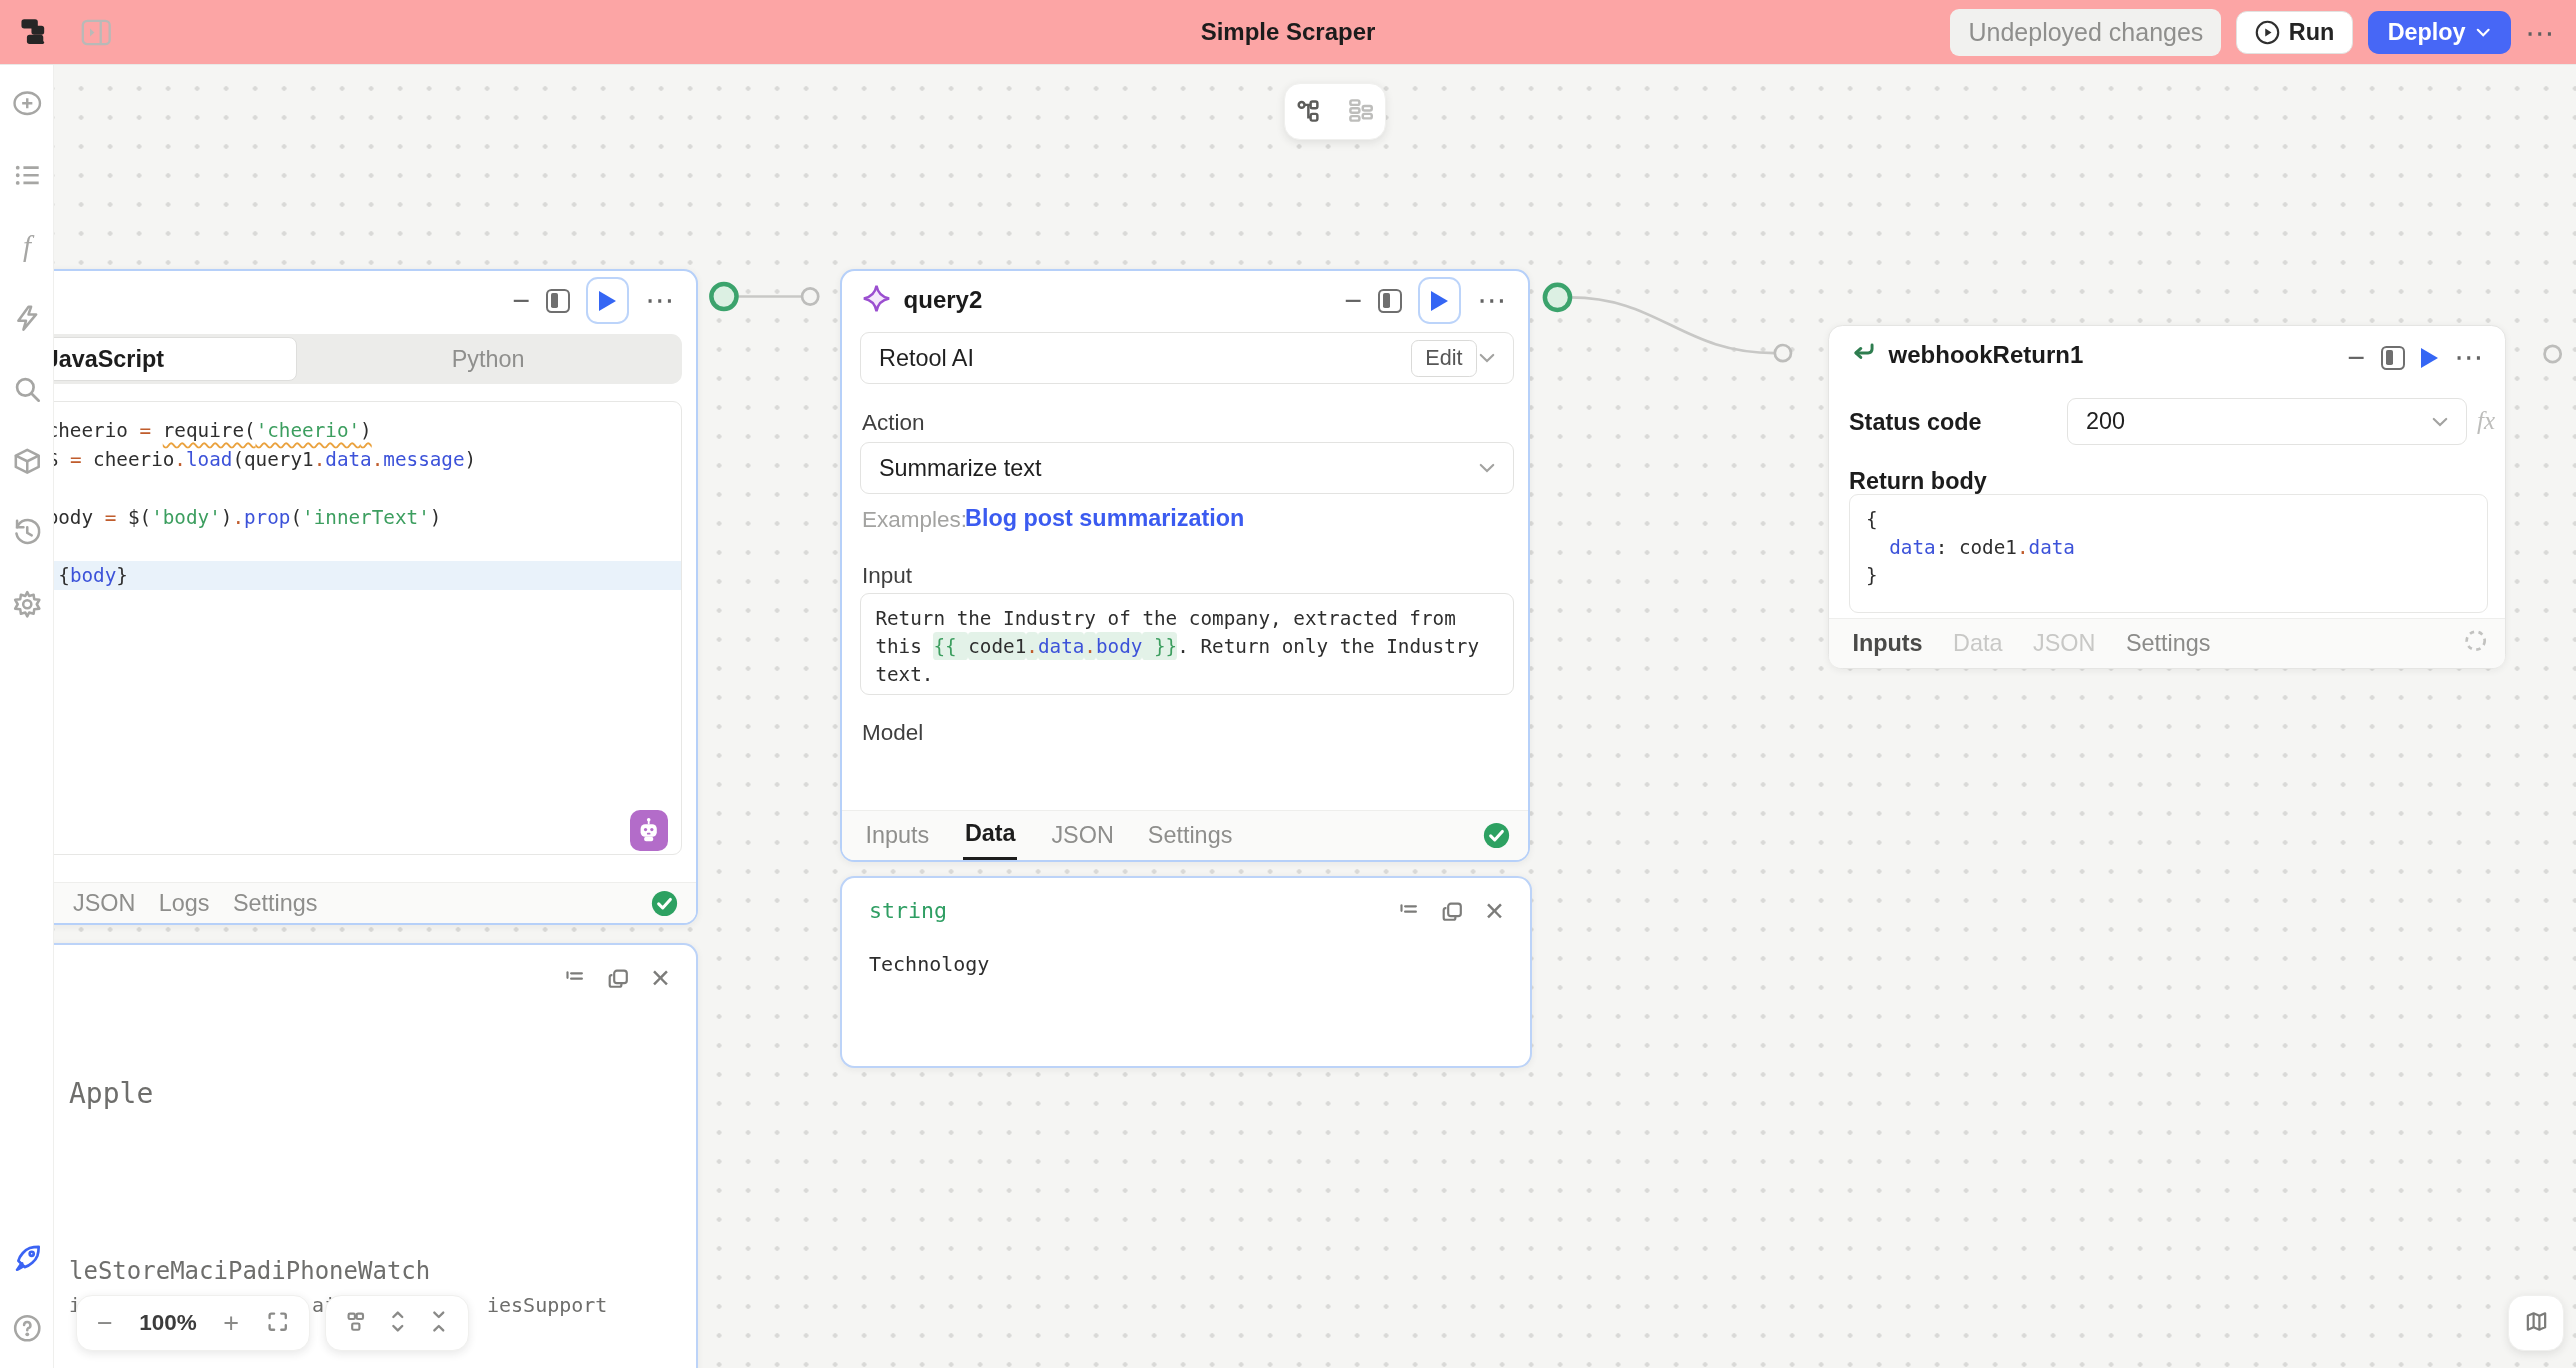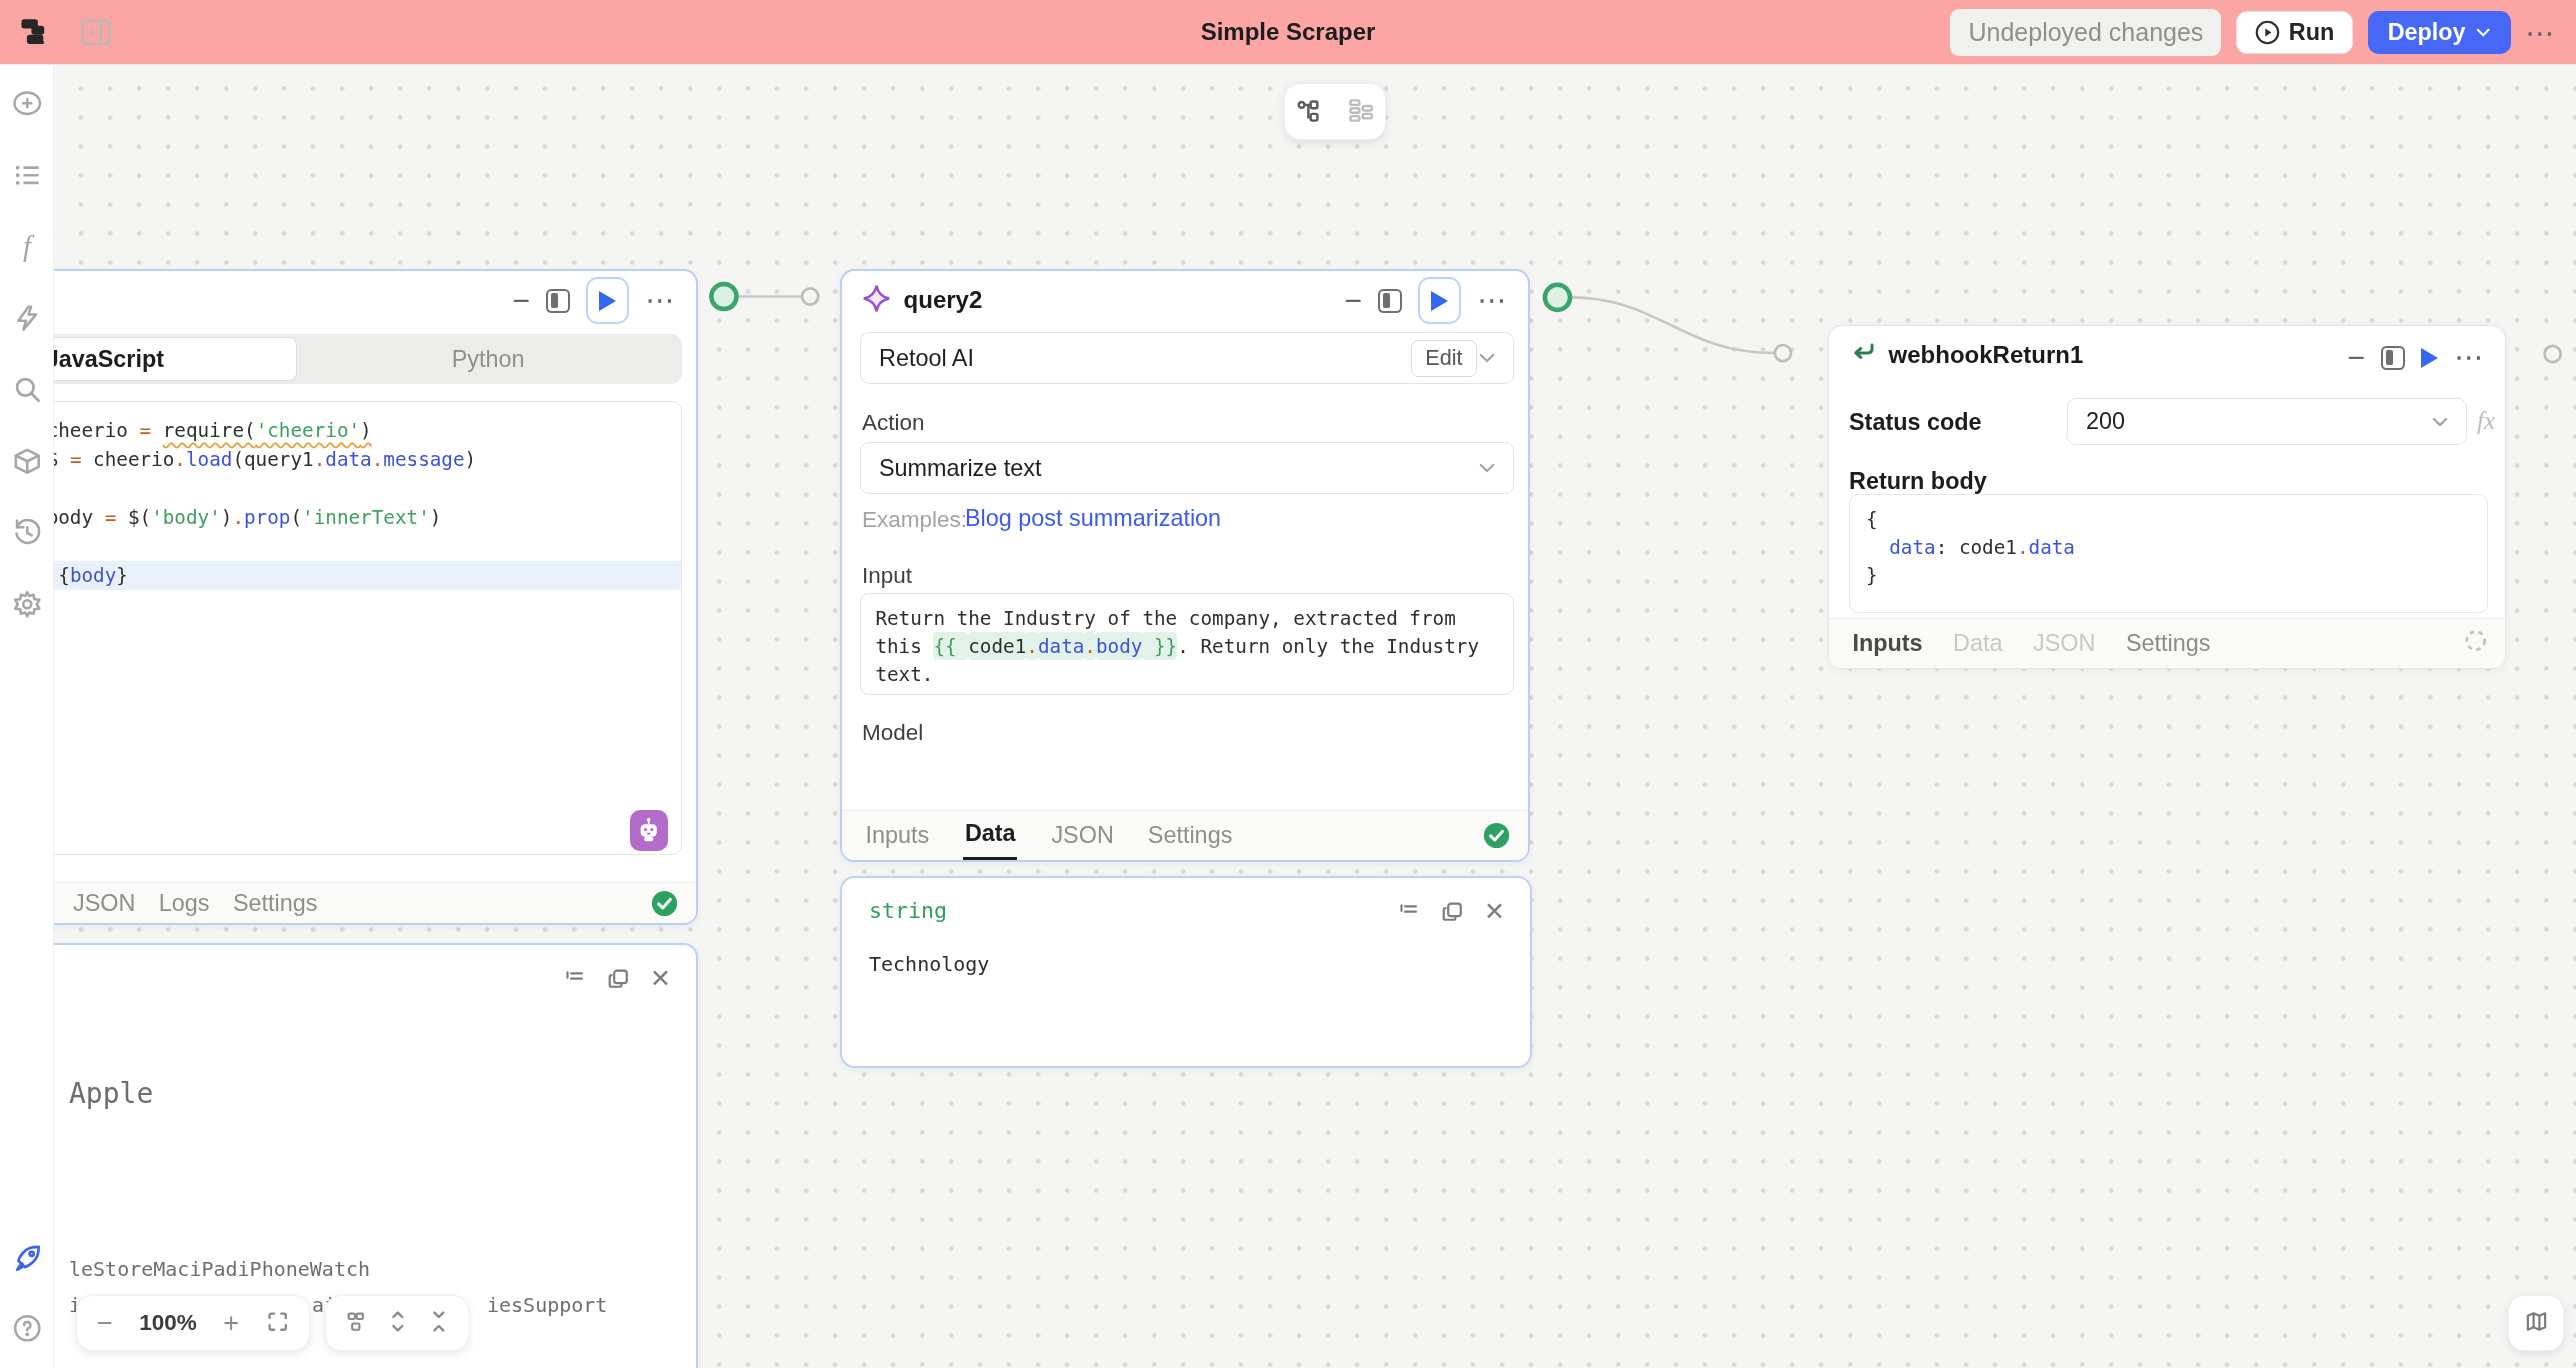--- a/index.html
+++ b/index.html
@@ -176,21 +176,21 @@
     </span>
   </div>
   <div class="ab lbl" style="left:20px;top:139px">Action</div>
   <div class="selectrow" style="left:18px;top:171px;width:654px;height:52px">
     <span>Summarize text</span>
     <svg class="chev" width="16" height="10" viewBox="0 0 18 11">
         <path d="M2 2 L9 9 L16 2" stroke="#a3a3a1" stroke-width="2.4" fill="none" stroke-linecap="round"></path>
       </svg>
   </div>
   <div class="ab" style="left:20px;top:236px;font-size:22.5px;color:#a3a3a1">Examples:</div>
-  <div class="ab" style="left:123px;top:234px;font-size:23.4px;font-weight:400;color:#3b5bf0">Blog post summarization</div>
+  <div class="ab" style="left:123px;top:234px;font-size:23.4px;font-weight:700;color:#3b5bf0">Blog post summarization</div>
   <div class="ab lbl" style="left:20px;top:292px">Input</div>
   <div class="ab mono" style="left:18px;top:322px;width:654px;height:102px;border:1.8px solid #e3e3e1;border-radius:9px;padding:10.8px 14.4px;font-size:19.3px;line-height:28px;white-space:pre-wrap;color:#2e2e2e"><span class="seg t-p">Return the Industry of the company, extracted from this </span><span class="seg t-chip t-s">{{ </span><span class="seg t-chip t-p">code1</span><span class="seg t-chip t-o">.</span><span class="seg t-chip t-b">data</span><span class="seg t-chip t-o">.</span><span class="seg t-chip t-b">body</span><span class="seg t-chip t-s"> }}</span><span class="seg t-p">. Return only the Industry text.</span></div>
   <div class="ab lbl" style="left:20px;top:449px">Model</div>
   <div class="nfoot" style="height:50px;padding-left:23.4px">
     <span>Inputs</span>
     <span class="ftab-active" style="border-bottom:3.6px solid #1d1d1d;padding:9px 1.8px 10px">Data</span>
     <span>JSON</span>
     <span>Settings</span>
     <span class="checkc" style="margin-left:auto;margin-right:18px">
       <svg width="27" height="27" viewBox="0 0 30 30">
@@ -280,21 +280,21 @@
       </span>
     <span class="pic">
         <svg width="23.4" height="23.4" viewBox="0 0 26 26" fill="none" stroke="currentColor" stroke-width="2.4">
           <rect x="8" y="4" width="14" height="14" rx="3"></rect>
           <path d="M6 9 H5 a2 2 0 0 0 -2 2 v9 a2 2 0 0 0 2 2 h9 a2 2 0 0 0 2 -2 v-1"></path>
         </svg>
       </span>
     <span class="pic" style="font-size:25px;line-height:23.4px">✕</span>
   </div>
   <div class="ab mono" style="left:177px;top:132px;font-size:28px;color:#6e6e6c">Apple</div>
-  <div class="ab mono" style="left:177px;top:312px;font-size:20px;color:#6e6e6c">leStoreMaciPadiPhoneWatch</div>
+  <div class="ab mono" style="left:177px;top:312px;font-size:24px;color:#6e6e6c">leStoreMaciPadiPhoneWatch</div>
   <div class="ab mono" style="left:177px;top:348px;font-size:20px;color:#6e6e6c">in</div>
   <div class="ab mono" style="left:420px;top:348px;font-size:20px;color:#6e6e6c">ai</div>
   <div class="ab mono" style="left:595px;top:348px;font-size:20px;color:#6e6e6c">iesSupport</div>
 </div>
 
 <div class="ab pill" style="left:76px;top:1295px;width:234px;height:56px;justify-content:space-between;padding:0 20px">
   <span class="gicon" style="font-size:27px">−</span>
   <span class="zlabel">100%</span>
   <span class="gicon" style="font-size:27px">+</span>
   <span class="gicon"><svg width="23.4" height="23.4" viewBox="0 0 26 26" fill="none" stroke="currentColor" stroke-width="2.6" stroke-linecap="round">

